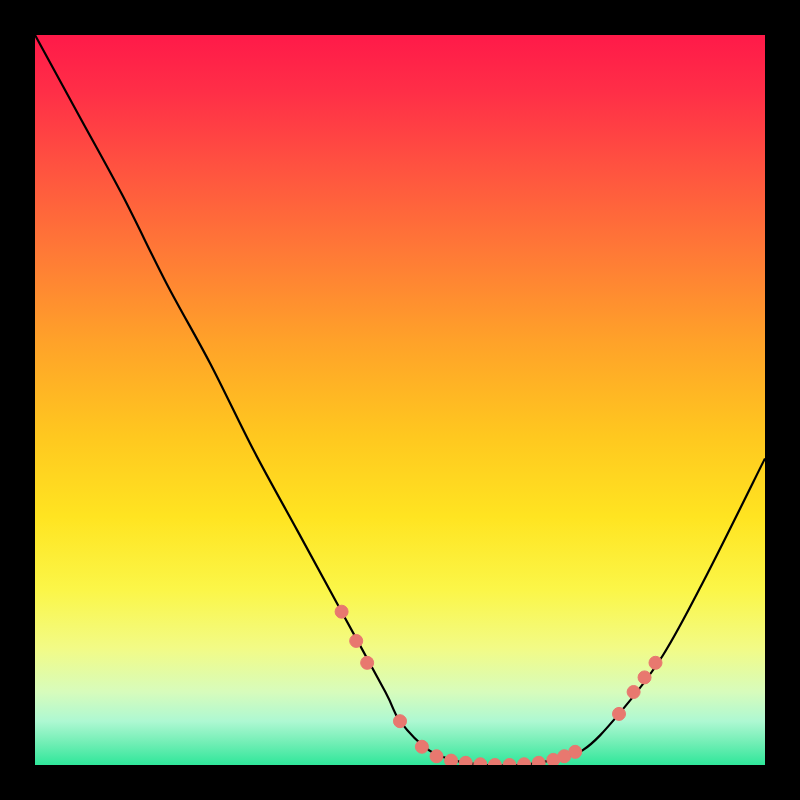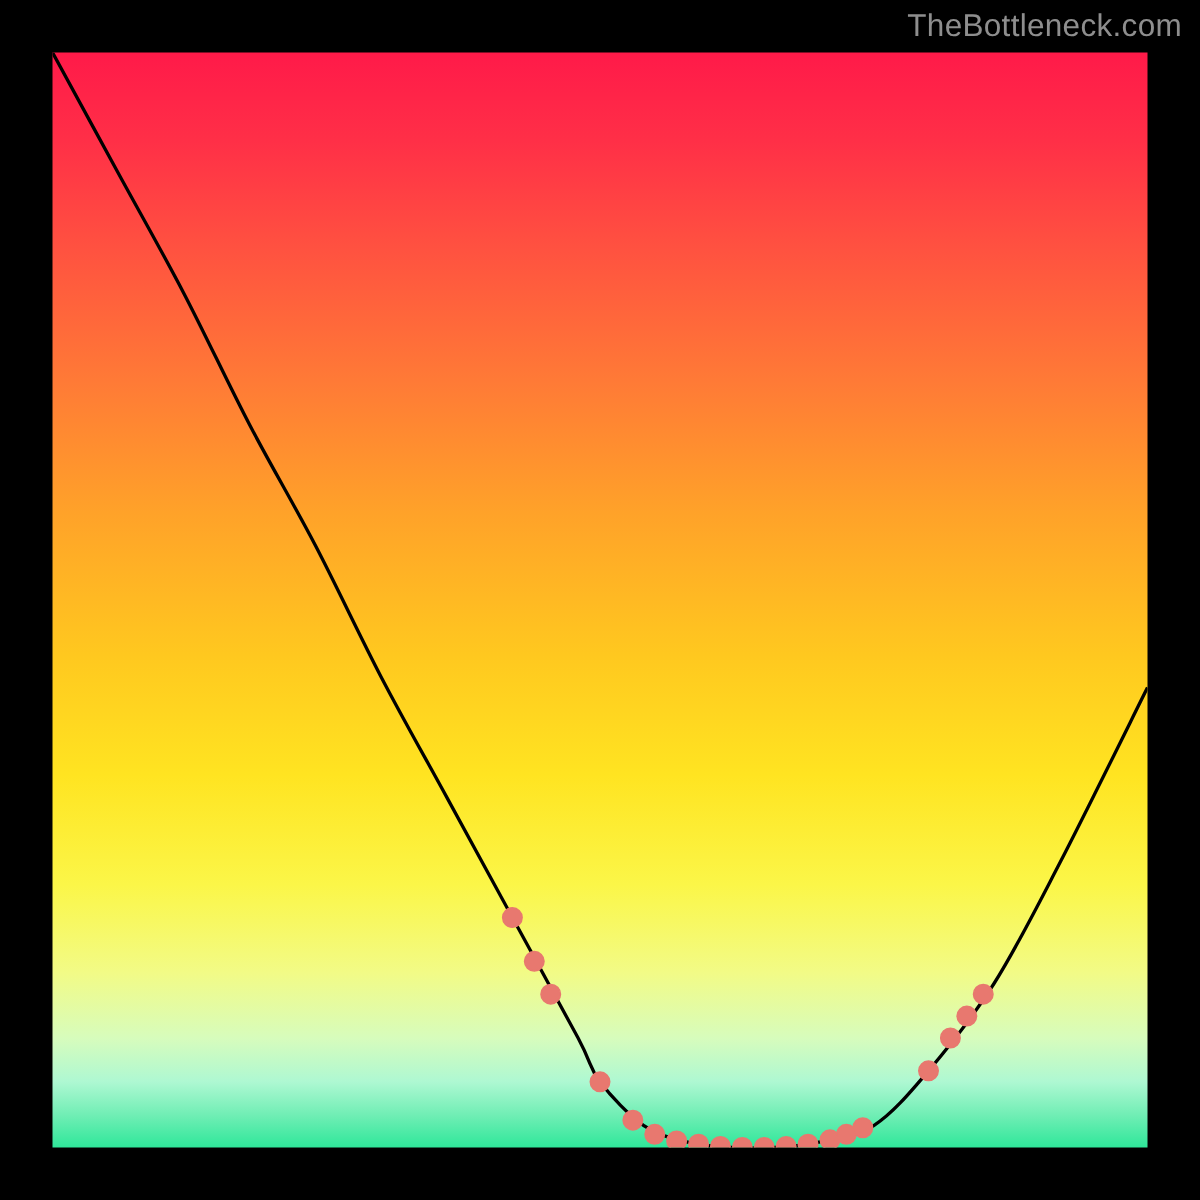--- a/index.html
+++ b/index.html
@@ -81,14 +81,13 @@
           <circle cx="518.3" cy="724.89" r="6.5" fill="#e8786f" stroke="#e8786f" stroke-width="1"></circle>
           <circle cx="529.25" cy="721.24" r="6.5" fill="#e8786f" stroke="#e8786f" stroke-width="1"></circle>
           <circle cx="540.2" cy="716.86" r="6.5" fill="#e8786f" stroke="#e8786f" stroke-width="1"></circle>
           <circle cx="584" cy="678.9" r="6.5" fill="#e8786f" stroke="#e8786f" stroke-width="1"></circle>
           <circle cx="598.5999999999999" cy="657" r="6.5" fill="#e8786f" stroke="#e8786f" stroke-width="1"></circle>
           <circle cx="609.55" cy="642.4" r="6.5" fill="#e8786f" stroke="#e8786f" stroke-width="1"></circle>
           <circle cx="620.5" cy="627.8" r="6.5" fill="#e8786f" stroke="#e8786f" stroke-width="1"></circle>
         </g>
     </svg>
   </div>
-  <div class="watermark">TheBottleneck.com</div>
 </div>
 
 </body></html>

